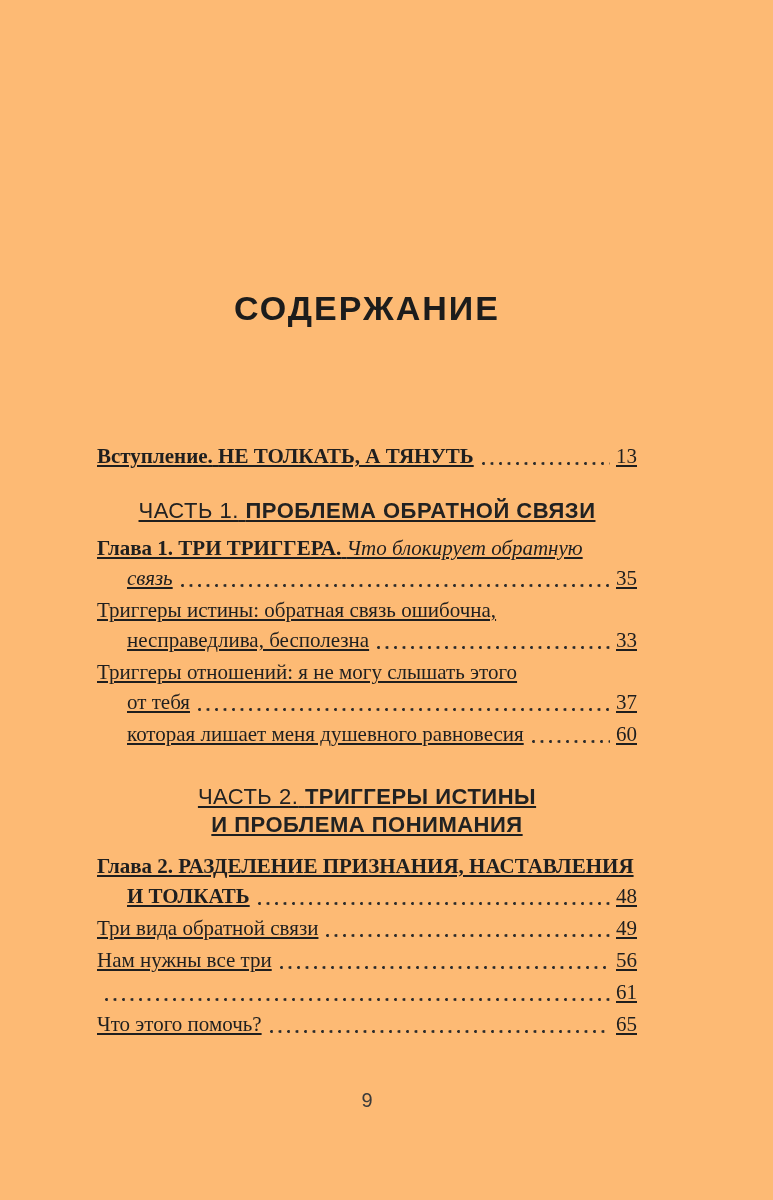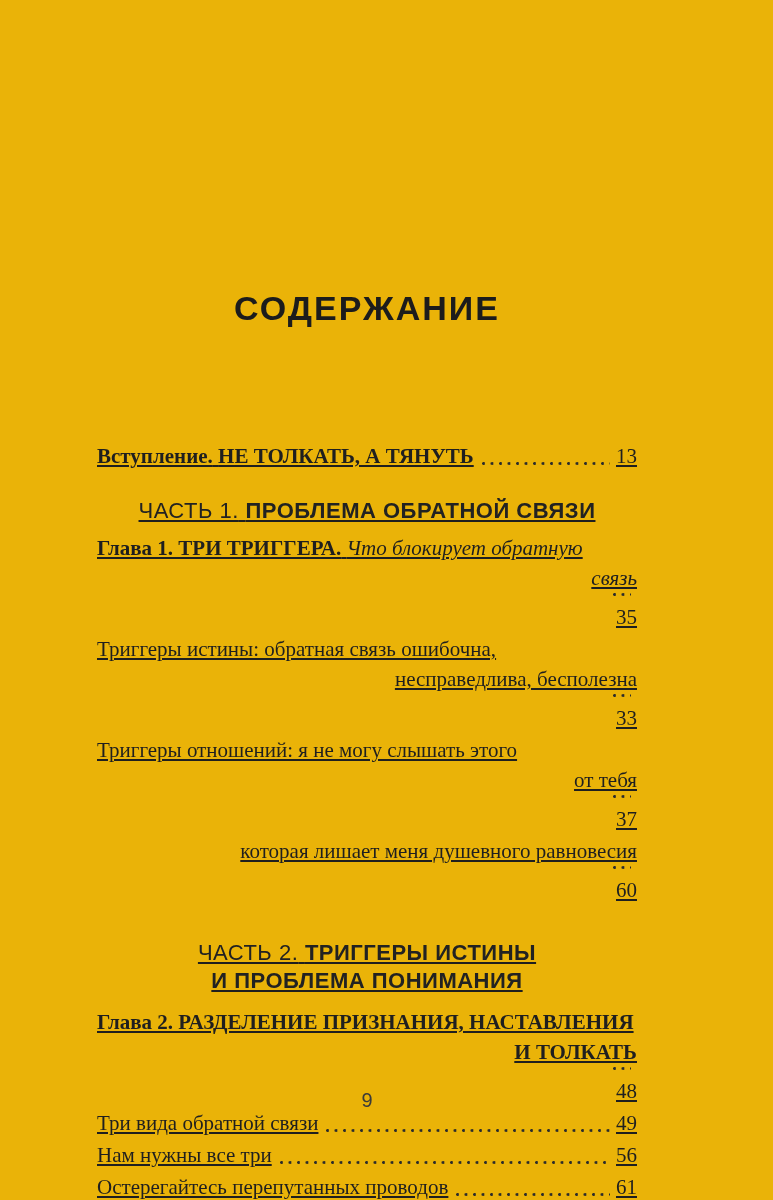--- a/index.html
+++ b/index.html
@@ -4,21 +4,21 @@
 <style>
   html, body {
     margin: 0;
     padding: 0;
     background: #ffffff;
   }
   .page {
     position: relative;
     width: 773px;
     height: 1200px;
-    background: #eab308;
+    background: #fdba74;
     color: #1f1f1f;
     overflow: hidden;
   }
   .toc-title {
     position: absolute;
     top: 288px;
     left: 97px;
     width: 540px;
     margin: 0;
     text-align: center;
@@ -44,21 +44,21 @@
   .m0  { margin-top: 0; }
   .m8  { margin-top: 8px; }
   .m12 { margin-top: 12px; }
   .m26 { margin-top: 26px; }
   .m34 { margin-top: 34px; }
   .row {
     display: flex;
     align-items: flex-end;
   }
   .l1 { white-space: nowrap; }
-  .indent { padding-left: 30px; flex-direction: column; }
+  .indent { padding-left: 30px; }
   .leader {
     flex: 1 1 auto;
     min-width: 18px;
     height: 3px;
     margin: 0 6px 6px 8px;
     background-image: radial-gradient(circle at 1.5px 1.5px, #2b2b2b 1.25px, rgba(0,0,0,0) 1.6px);
     background-size: 8.5px 3px;
     background-repeat: repeat-x;
   }
   .pg {
@@ -168,21 +168,20 @@
       <span class="pg">49</span>
     </div>
 
     <div class="entry row">
       <span class="l1">Нам нужны все три</span>
       <span class="leader"></span>
       <span class="pg">56</span>
     </div>
 
     <div class="entry row">
-      <span class="l1">Остерегайтесь перепутанных проводов</span>
       <span class="leader"></span>
       <span class="pg">61</span>
     </div>
 
     <div class="entry row">
       <span class="l1">Что этого помочь?</span>
       <span class="leader"></span>
       <span class="pg">65</span>
     </div>
 

